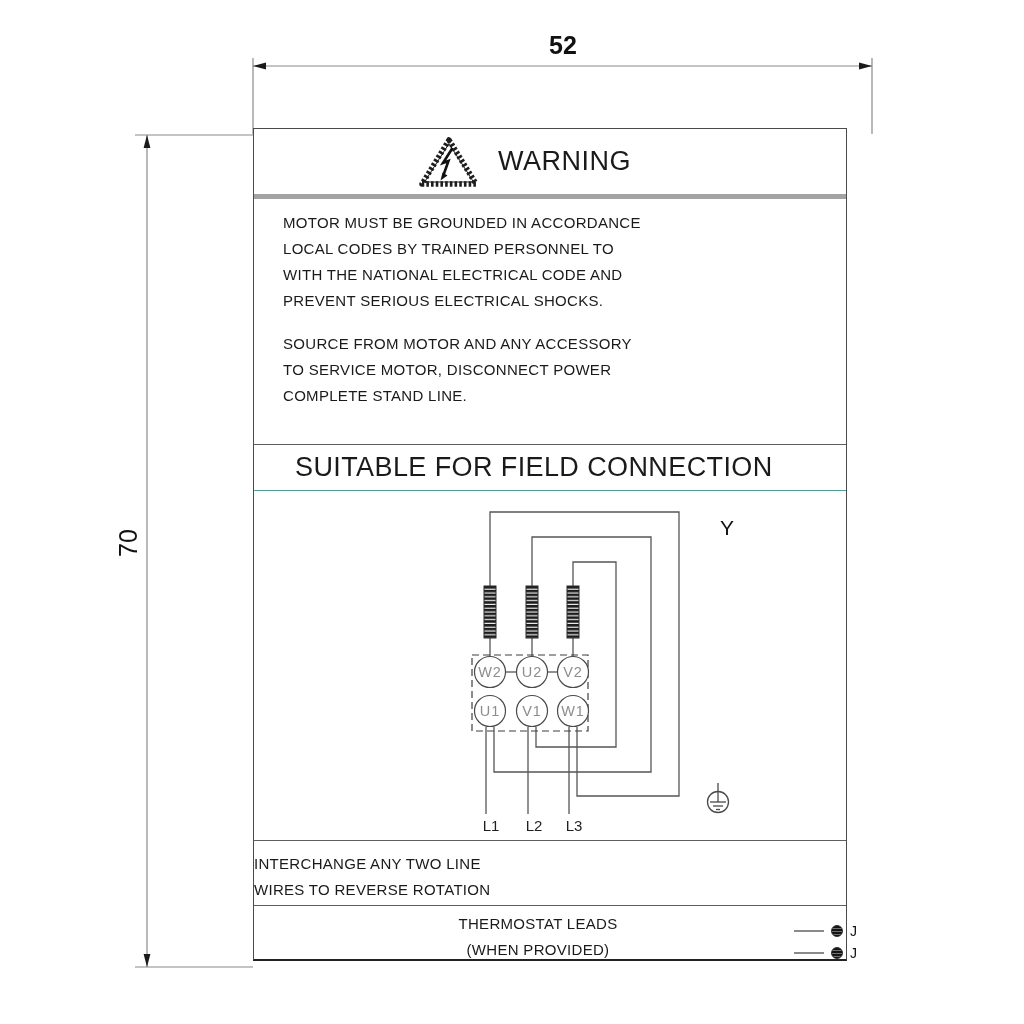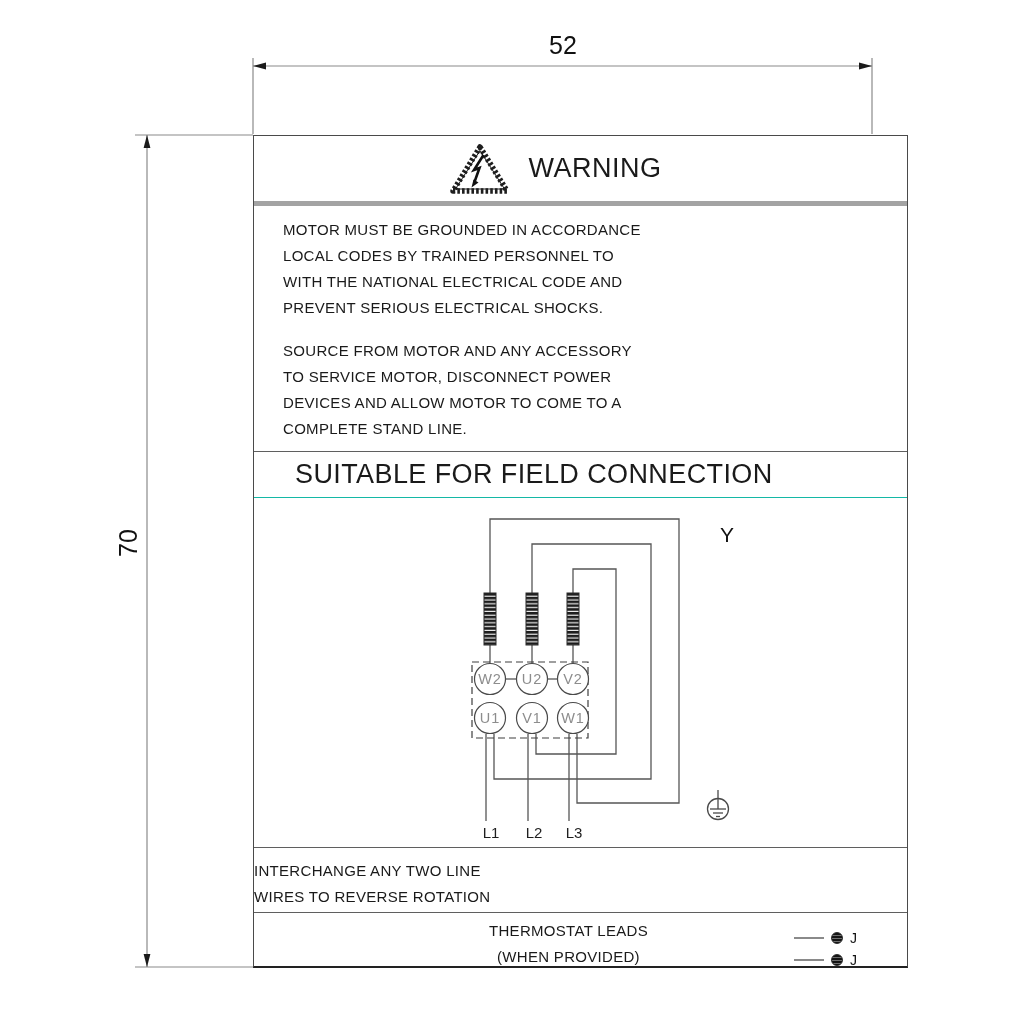--- a/index.html
+++ b/index.html
@@ -2,26 +2,26 @@
 <html><head>
 <meta charset="utf-8">
 <style>
   html,body{margin:0;padding:0;background:#ffffff;}
   body{width:1024px;height:1024px;position:relative;overflow:hidden;
        font-family:"Liberation Sans", sans-serif;color:#1a1a1a;}
 
   
   #dims-svg{position:absolute;left:0;top:0;width:1024px;height:1024px;}
   .dim-text{position:absolute;font-size:25px;color:#111;text-align:center;}
-  #dim-width{left:528px;top:31px;width:70px;}
+  #dim-width{left:528px;top:31px;width:70px;font-weight:bold;}
   #dim-height{left:93px;top:529px;width:70px;height:28px;
               transform:rotate(-90deg);transform-origin:50% 50%;line-height:28px;}
 
   
-  .label-box{position:absolute;left:253px;top:135px;width:655px;height:833px;
+  .label-box{position:absolute;left:253px;top:128px;width:594px;height:833px;
              border:1px solid #4a4a4a;border-bottom:2px solid #222;box-sizing:border-box;}
   .sec{position:absolute;left:0;width:100%;box-sizing:border-box;}
   .sec-header{top:0;height:65px;display:flex;align-items:center;
               justify-content:center;gap:17px;padding-right:52px;}
   .warning-title{font-size:27px;letter-spacing:.5px;}
   .sec-body{top:65px;height:250px;border-top:5px solid #a3a3a3;
             padding:11px 0 0 29px;font-size:15px;line-height:26px;letter-spacing:.3px;}
   .para2{margin-top:17px;}
   .sec-band{top:315px;height:47px;border-top:1px solid #5f5f5f;border-bottom:1px solid #14b8a6;
             display:flex;align-items:center;padding-left:41px;}
@@ -84,21 +84,20 @@
   <div class="sec sec-body">
     <div>
       <div>MOTOR MUST BE GROUNDED IN ACCORDANCE</div>
       <div>LOCAL CODES BY TRAINED PERSONNEL TO</div>
       <div>WITH THE NATIONAL ELECTRICAL CODE AND</div>
       <div>PREVENT SERIOUS ELECTRICAL SHOCKS.</div>
     </div>
     <div class="para2">
       <div>SOURCE FROM MOTOR AND ANY ACCESSORY</div>
       <div>TO SERVICE MOTOR, DISCONNECT POWER</div>
-      <div>DEVICES AND ALLOW MOTOR TO COME TO A</div>
       <div>COMPLETE STAND LINE.</div>
     </div>
   </div>
 
   <div class="sec sec-band">
     <span class="band-title">SUITABLE FOR FIELD CONNECTION</span>
   </div>
 
   <div class="sec sec-diagram">
     <svg width="619" height="349" viewBox="0 0 619 349">

